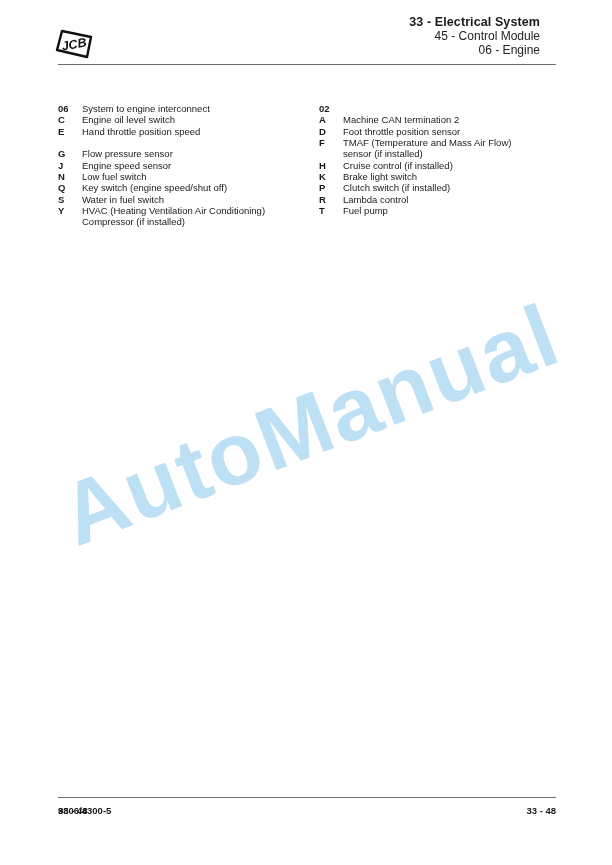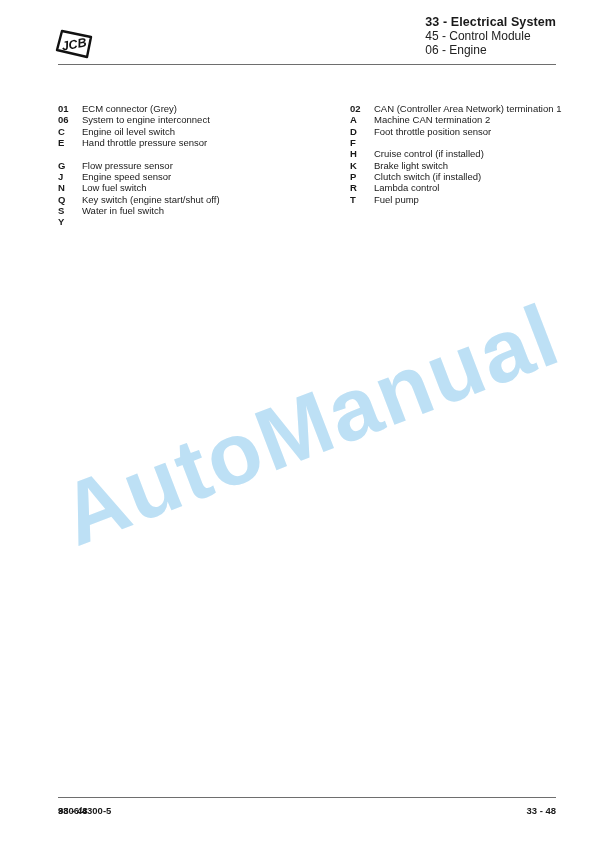--- a/index.html
+++ b/index.html
@@ -7,31 +7,31 @@
     width:612px; height:865px;
     background:#ffffff;
     font-family:"Liberation Sans", sans-serif;
     color:#1a1a1a;
     position:relative;
     overflow:hidden;
   }
 
   
   .logo-wrap { position:absolute; left:54px; top:25px; width:42px; height:38px; }
-  .title-block { position:absolute; right:56px; top:15px; }
+  .title-block { position:absolute; right:72px; top:15px; text-align:right; }
   .doc-title { font-size:12.5px; font-weight:bold; line-height:15px; letter-spacing:0.1px; }
   .doc-subtitle { font-size:12px; line-height:13.5px; color:#222; }
   .rule { position:absolute; left:58px; width:498px; height:1px; background:#6e6e6e; }
   .rule-header { top:64px; }
   .rule-footer { top:797px; }
 
   
   .legend-col { position:absolute; top:103px; }
   .legend-col-left  { left:58px;  width:255px; }
-  .legend-col-right { left:319px; width:242px;margin-left:31px; }
+  .legend-col-right { left:319px; width:242px; }
   .legend-item { display:flex; font-size:9.5px; line-height:11.35px; }
   .legend-item .code { width:24px; flex:0 0 24px; font-weight:bold; }
   .legend-item .desc { white-space:pre-line; }
   .group-gap { height:11.35px; }
 
   
   .watermark {
     position:absolute; left:310px; top:425px;
     transform:translate(-50%,-50%) rotate(-21deg);
     font-size:88px; font-weight:bold; letter-spacing:2px;
@@ -57,75 +57,74 @@
 <div class="title-block">
   <div class="doc-title">33 - Electrical System</div>
   <div class="doc-subtitle">45 - Control Module</div>
   <div class="doc-subtitle">06 - Engine</div>
 </div>
 
 <div class="rule rule-header"></div>
 
 <div class="legend-col legend-col-left" id="legend-left">
     <div class="legend-item">
-      <span class="code">01</span>
-      <span class="desc">ECM connector (Grey)</span>
-    </div>
-    <div class="legend-item">
       <span class="code">06</span>
       <span class="desc">System to engine interconnect</span>
     </div>
     <div class="legend-item">
       <span class="code">C</span>
       <span class="desc">Engine oil level switch</span>
     </div>
     <div class="legend-item">
       <span class="code">E</span>
-      <span class="desc">Hand throttle pressure sensor</span>
+      <span class="desc">Hand throttle position speed</span>
     </div>
     <div class="group-gap"></div>
     <div class="legend-item">
       <span class="code">G</span>
       <span class="desc">Flow pressure sensor</span>
     </div>
     <div class="legend-item">
       <span class="code">J</span>
       <span class="desc">Engine speed sensor</span>
     </div>
     <div class="legend-item">
       <span class="code">N</span>
       <span class="desc">Low fuel switch</span>
     </div>
     <div class="legend-item">
       <span class="code">Q</span>
-      <span class="desc">Key switch (engine start/shut off)</span>
+      <span class="desc">Key switch (engine speed/shut off)</span>
     </div>
     <div class="legend-item">
       <span class="code">S</span>
       <span class="desc">Water in fuel switch</span>
     </div>
     <div class="legend-item">
       <span class="code">Y</span>
+      <span class="desc">HVAC (Heating Ventilation Air Conditioning)
+Compressor (if installed)</span>
     </div>
   </div>
 <div class="legend-col legend-col-right" id="legend-right">
     <div class="legend-item">
       <span class="code">02</span>
-      <span class="desc">CAN (Controller Area Network) termination 1</span>
     </div>
     <div class="legend-item">
       <span class="code">A</span>
       <span class="desc">Machine CAN termination 2</span>
     </div>
     <div class="legend-item">
       <span class="code">D</span>
       <span class="desc">Foot throttle position sensor</span>
     </div>
     <div class="legend-item">
       <span class="code">F</span>
+      <span class="desc">TMAF (Temperature and Mass Air Flow)
+sensor (if installed)</span>
     </div>
     <div class="legend-item">
       <span class="code">H</span>
       <span class="desc">Cruise control (if installed)</span>
     </div>
     <div class="legend-item">
       <span class="code">K</span>
       <span class="desc">Brake light switch</span>
     </div>
     <div class="legend-item">

